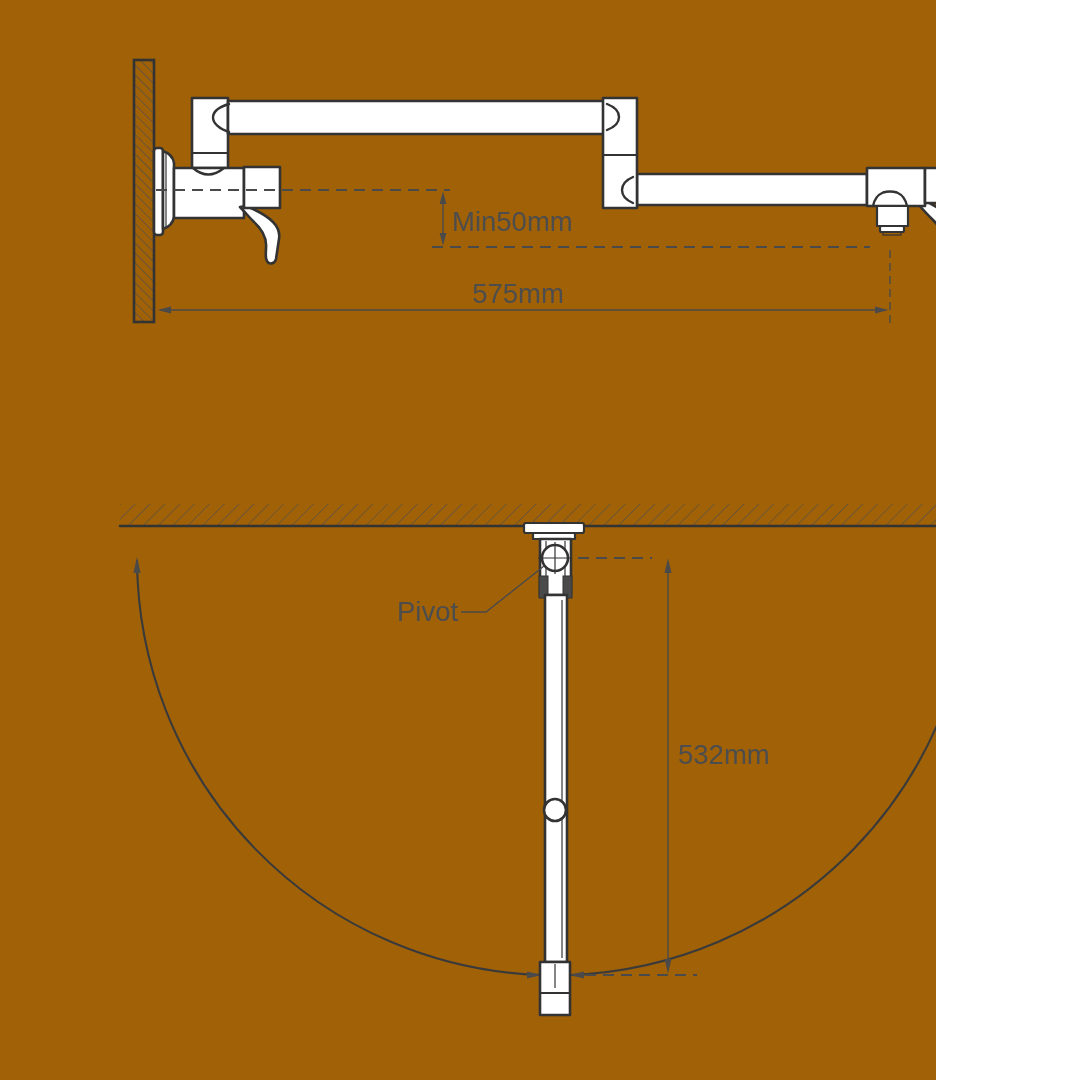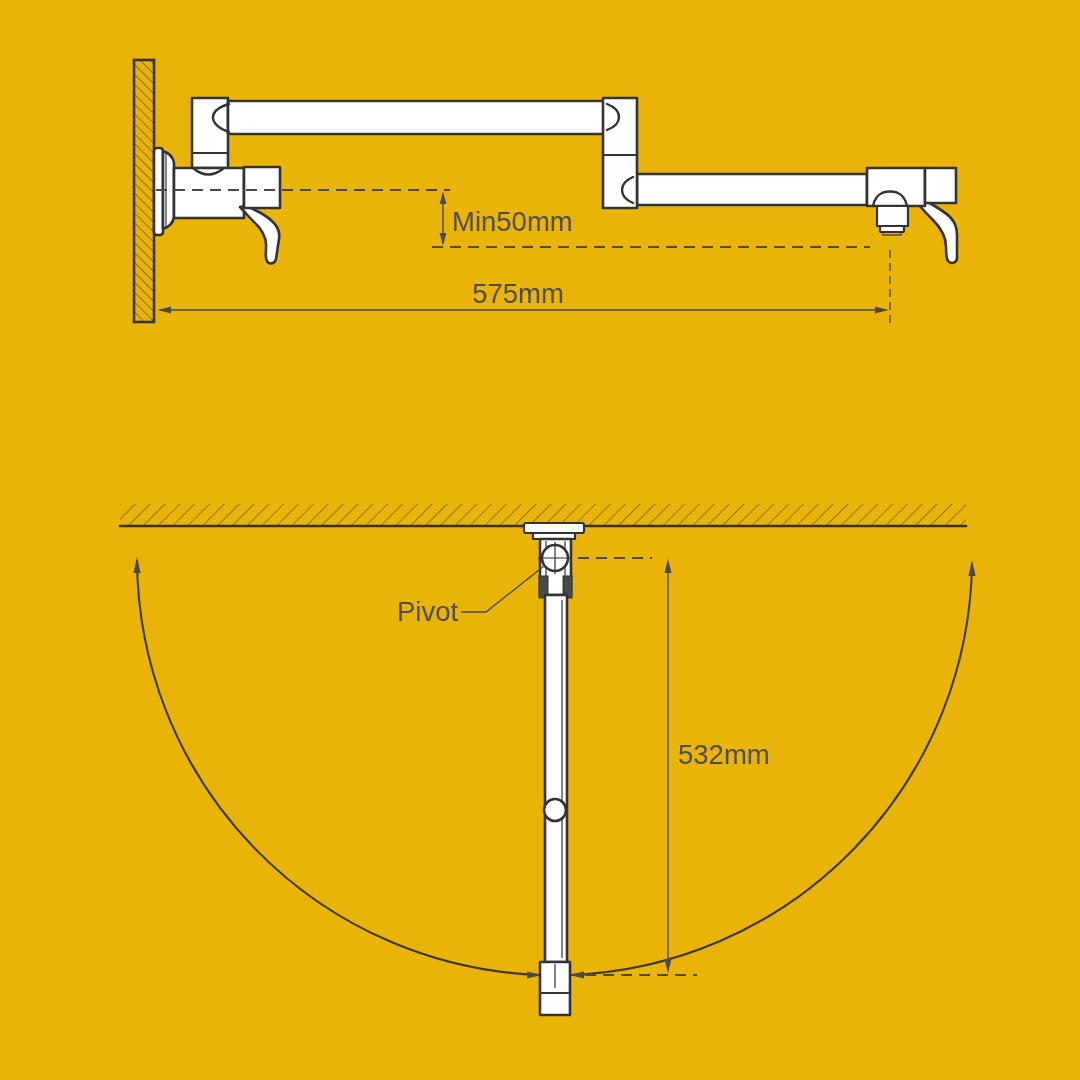--- a/index.html
+++ b/index.html
@@ -1,16 +1,16 @@
 <!DOCTYPE html>
 <html><head>
 <meta charset="utf-8">
 <style>
   html,body{margin:0;padding:0;background:#ffffff;}
-  .stage{width:1080px;height:1080px;background:#eab308;position:relative;overflow:hidden;}
+  .stage{width:936px;height:1080px;background:#a16207;position:relative;overflow:hidden;}
   svg{display:block;}
   .part{fill:#ffffff;stroke:#333333;stroke-width:2.6;stroke-linejoin:round;stroke-linecap:round;}
   .part-med{fill:#ffffff;stroke:#333333;stroke-width:2.2;stroke-linejoin:round;}
   .ln{stroke:#333333;stroke-width:2.6;fill:none;stroke-linecap:round;}
   .ln-med{stroke:#333333;stroke-width:2.2;fill:none;stroke-linecap:round;}
   .detail{stroke:#333333;stroke-width:1.2;fill:none;}
   .cap{stroke:#333333;stroke-width:2.4;fill:none;stroke-linecap:round;}
   .dim{stroke:#4a4a4a;stroke-width:1.4;fill:none;}
   .dimarrow{fill:#4a4a4a;stroke:none;}
   .dash{stroke:#4a4a4a;stroke-width:2.2;fill:none;stroke-dasharray:11 7;}

